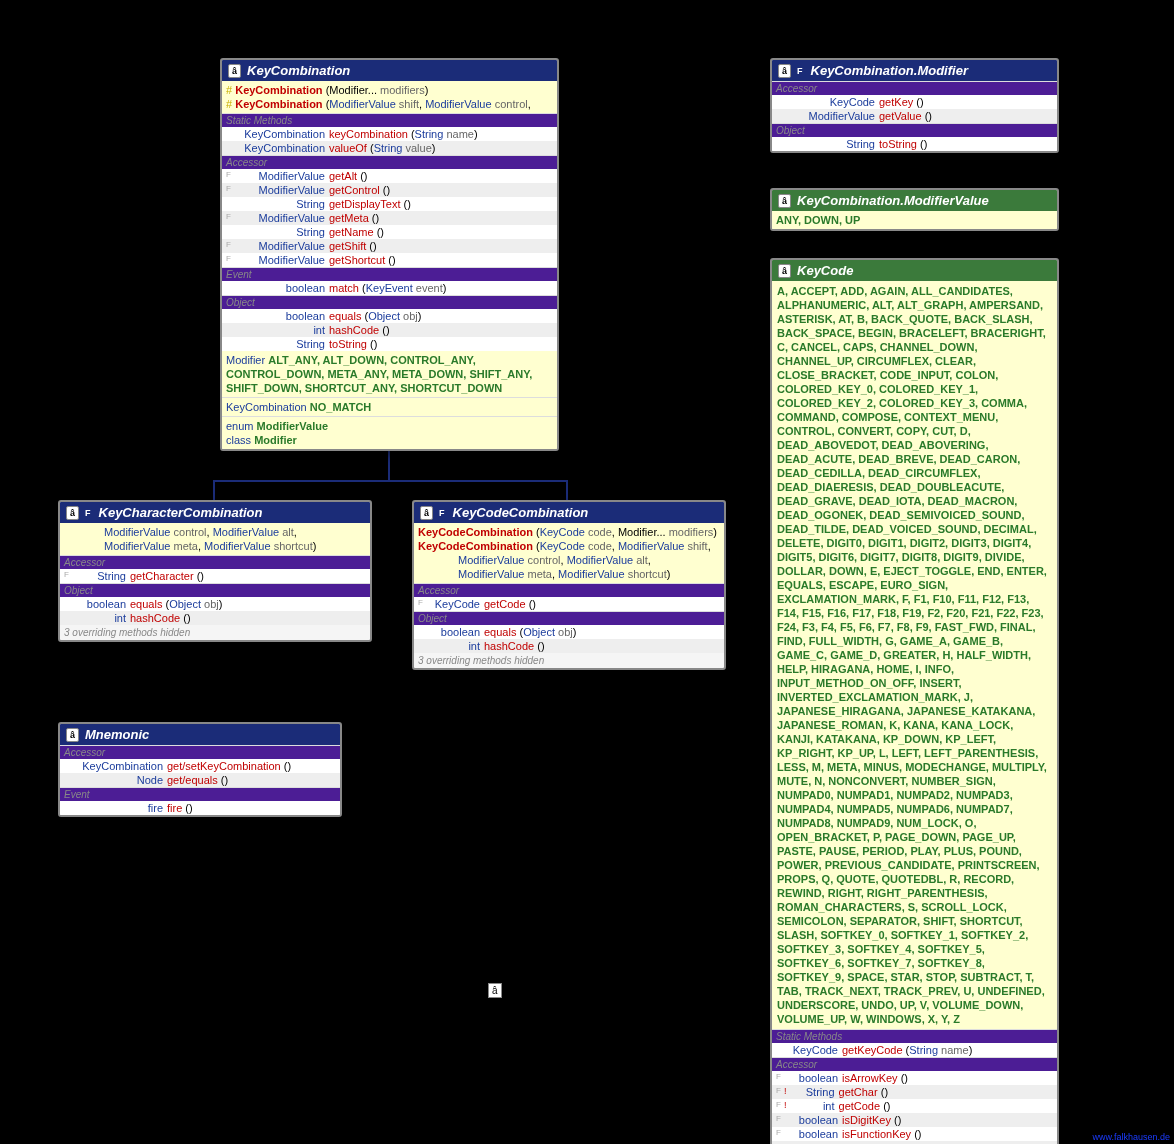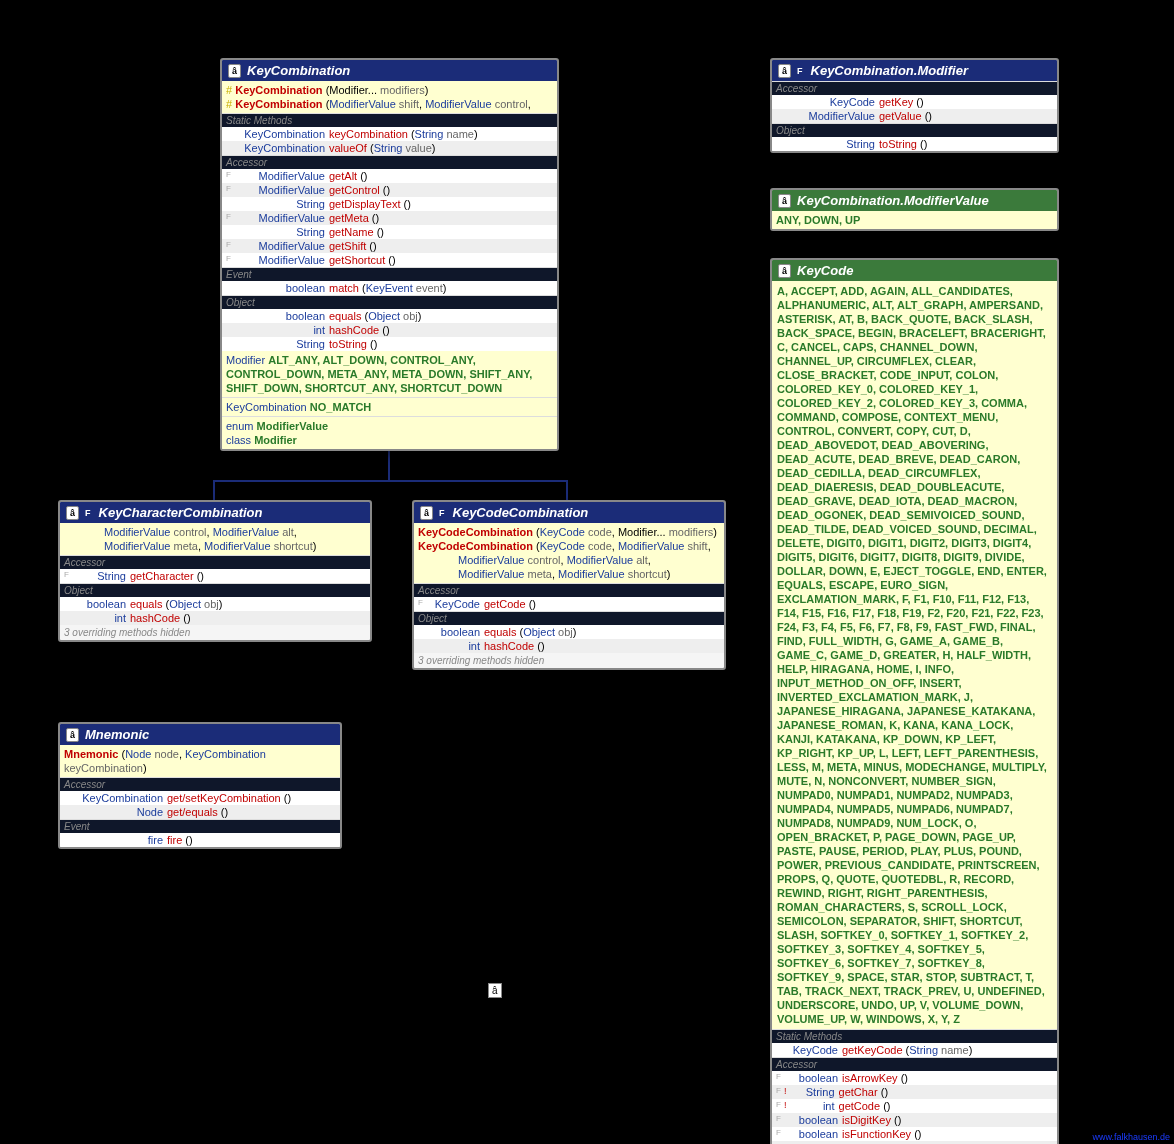--- a/index.html
+++ b/index.html
@@ -2,21 +2,21 @@
 <html><head>
 <meta charset="utf-8">
 <style>
 body { margin:0; padding:0; background:#000; font-family:Arial,Helvetica,sans-serif; font-size:11px; color:#000; width:1174px; height:1144px; position:relative; }
 .uml-box { position:absolute; border:2px solid #888; box-shadow: 4px 4px 8px rgba(0,0,0,0.5); background:#f5f5f5; border-radius:3px; overflow:hidden;}
 .header-blue { background:#1b2c78; color:#fff; font-weight:bold; font-style:italic; font-size:13px; padding:3px 6px; display:flex; align-items:center; gap:6px;}
 .header-green { background:#3b7a3b; color:#fff; font-weight:bold; font-style:italic; font-size:13px; padding:3px 6px; display:flex; align-items:center; gap:6px;}
 .type-icon { background:#fff; color:#000; font-style:normal; font-size:9px; font-weight:bold; padding:1px 3px; border:1px solid #888; border-radius:2px;}
 .final-mark { color:#fff; font-style:normal; font-size:9px; margin-right:2px;}
 .yellow-section { background:#ffffd0; padding:2px 4px; font-size:11px; line-height:14px;}
-.section-label { color:#888; font-style:italic; background:#0f172a; padding:1px 4px; font-size:10px; border-top:1px solid #ddd;}
+.section-label { color:#888; font-style:italic; background:#4c1d95; padding:1px 4px; font-size:10px; border-top:1px solid #ddd;}
 .alt-row:nth-child(even){background:#eee;}
 .alt-row:nth-child(odd){background:#fff;}
 .alt-row { padding:1px 4px; font-size:11px; display:flex;}
 .ret-type { color:#1b3c9c; display:inline-block; text-align:right; width:85px; margin-right:0px; padding-right:4px;}
 .ret-type-s { color:#1b3c9c; display:inline-block; text-align:right; width:48px; margin-right:0px; padding-right:4px;}
 .method-name { color:#c00000;}
 .param-type { color:#1b3c9c;}
 .param-name { color:#666;}
 .const-name { color:#2a7a2a; font-weight:bold;}
 .enum-list { color:#2a7a2a; font-weight:bold;}
@@ -220,23 +220,20 @@
       </div>
     </div>
   <div class="footnote">3 overriding methods hidden</div>
 </div>
 
 <div class="uml-box" style="left:58px; top:722px; width:280px;">
   <div class="header-blue">
     <span class="type-icon">â</span>
     <span>Mnemonic</span>
   </div>
-  <div class="yellow-section" id="mn-ctors">
-      <div><span class="method-name" style="font-weight:bold">Mnemonic</span> <span>(<span class="param-type">Node</span> <span class="param-name">node</span>, <span class="param-type">KeyCombination</span> <span class="param-name">keyCombination</span>)</span></div>
-    </div>
   <div class="section-label">Accessor</div>
   <div id="mn-accessors">
       <div class="alt-row">
         <span class="final-f"></span>
         <span style="display:inline-block;width:6px"></span>
         <span class="ret-type">KeyCombination</span>
         <span><span class="method-name">get/setKeyCombination</span> ()</span>
       </div>
       <div class="alt-row">
         <span class="final-f"></span>

